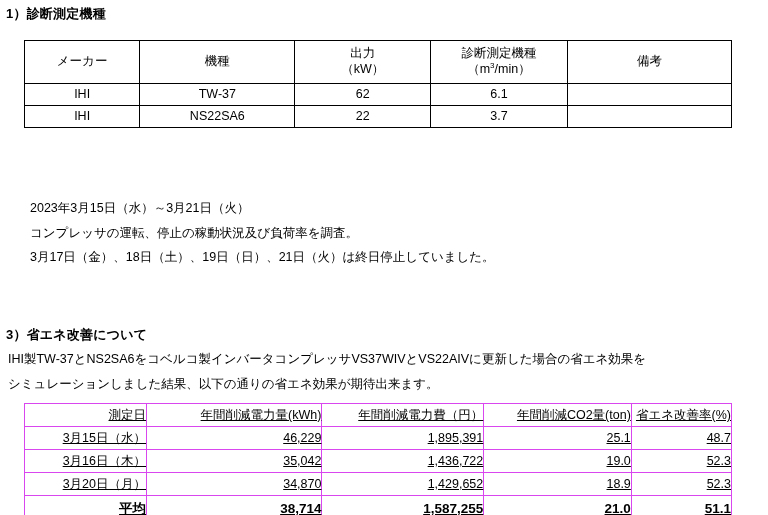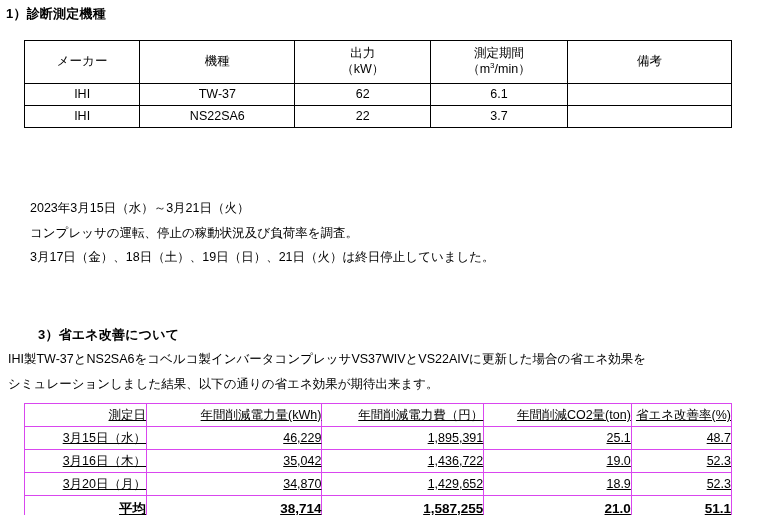--- a/index.html
+++ b/index.html
@@ -25,21 +25,21 @@
   }
 
   .section-heading {
     font-weight: bold;
     font-size: 13px;
     letter-spacing: 0.2px;
   }
 
   .s1-heading { position: absolute; left: 6px; top: 5px; }
   .s2-heading { position: absolute; left: 6px; top: 176px; }
-  .s3-heading { position: absolute; left: 6px; top: 326px; margin-left: 32px; }
+  .s3-heading { position: absolute; left: 6px; top: 326px; }
 
   
   .table1 {
     position: absolute;
     left: 24px;
     top: 40px;
     border-collapse: collapse;
     width: 708px;
     font-size: 12.5px;
   }
@@ -131,21 +131,21 @@
         <span class="l1">メーカー</span>
       </th>
       <th class="hdr-cell t1-c2">
         <span class="l1">機種</span>
       </th>
       <th class="hdr-cell t1-c3">
         <span class="l1">出力</span>
         <span class="l2">（kW）</span>
       </th>
       <th class="hdr-cell t1-c4">
-        <span class="l1">測定期間</span>
+        <span class="l1">診断測定機種</span>
         <span class="l2">（m<span class="sup">3</span>/min）</span>
       </th>
       <th class="hdr-cell t1-c5">
         <span class="l1">備考</span>
       </th>
     </tr>
     <tr>
       <td class="t1-c1">IHI</td>
       <td class="t1-c2">TW-37</td>
       <td class="t1-c3">62</td>

